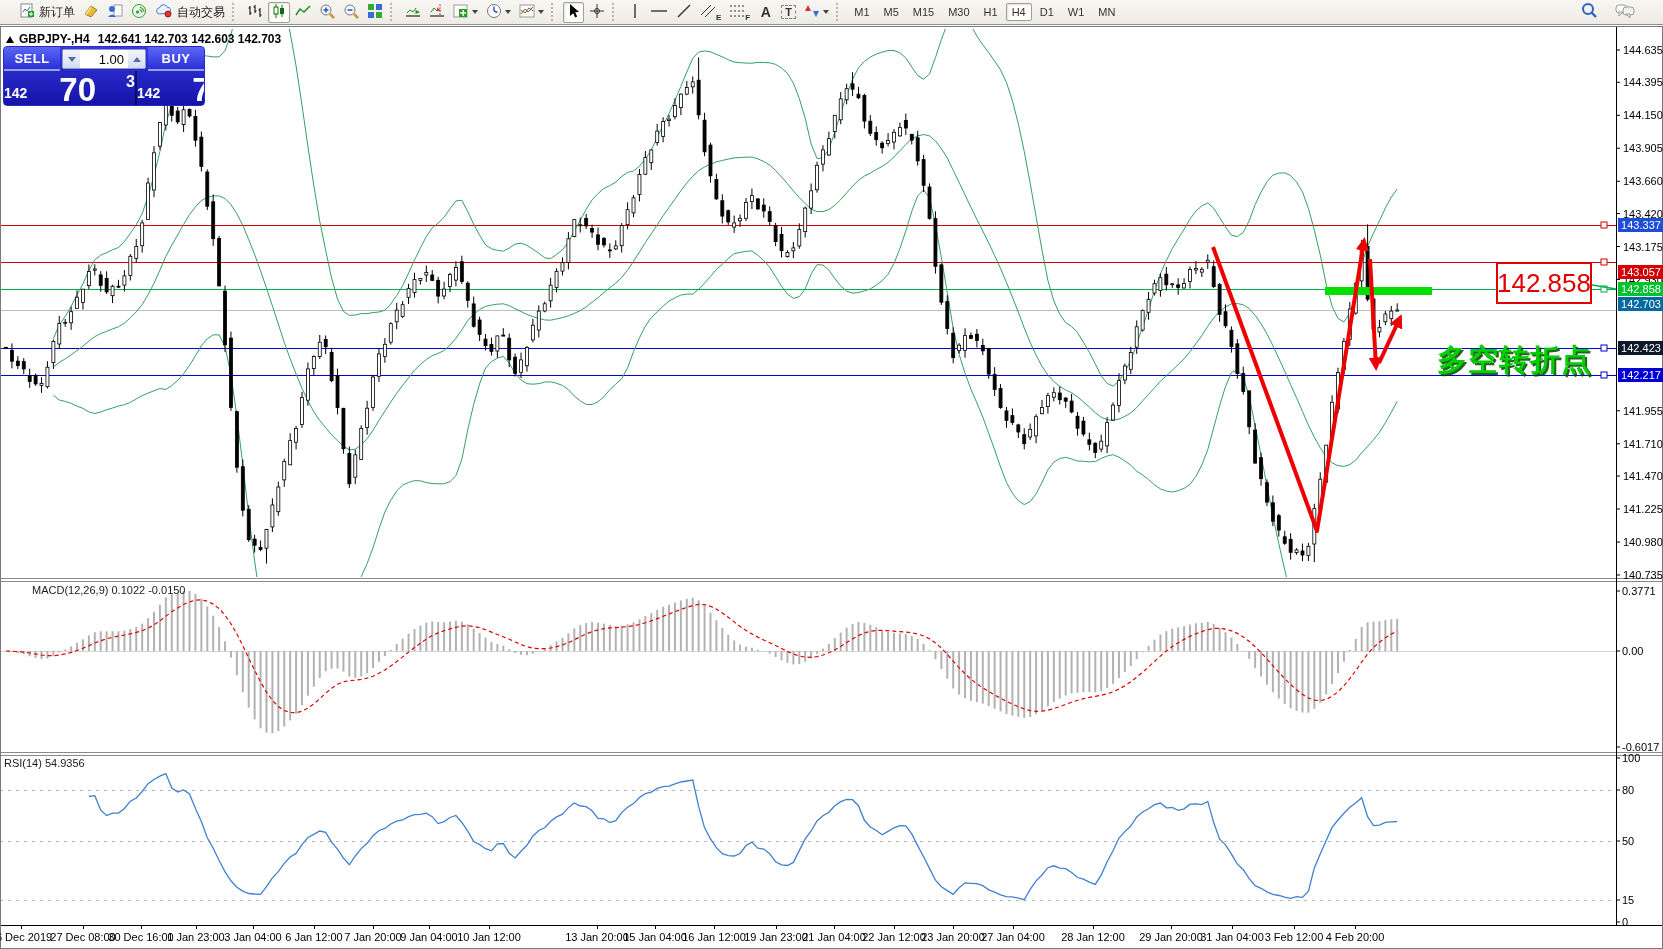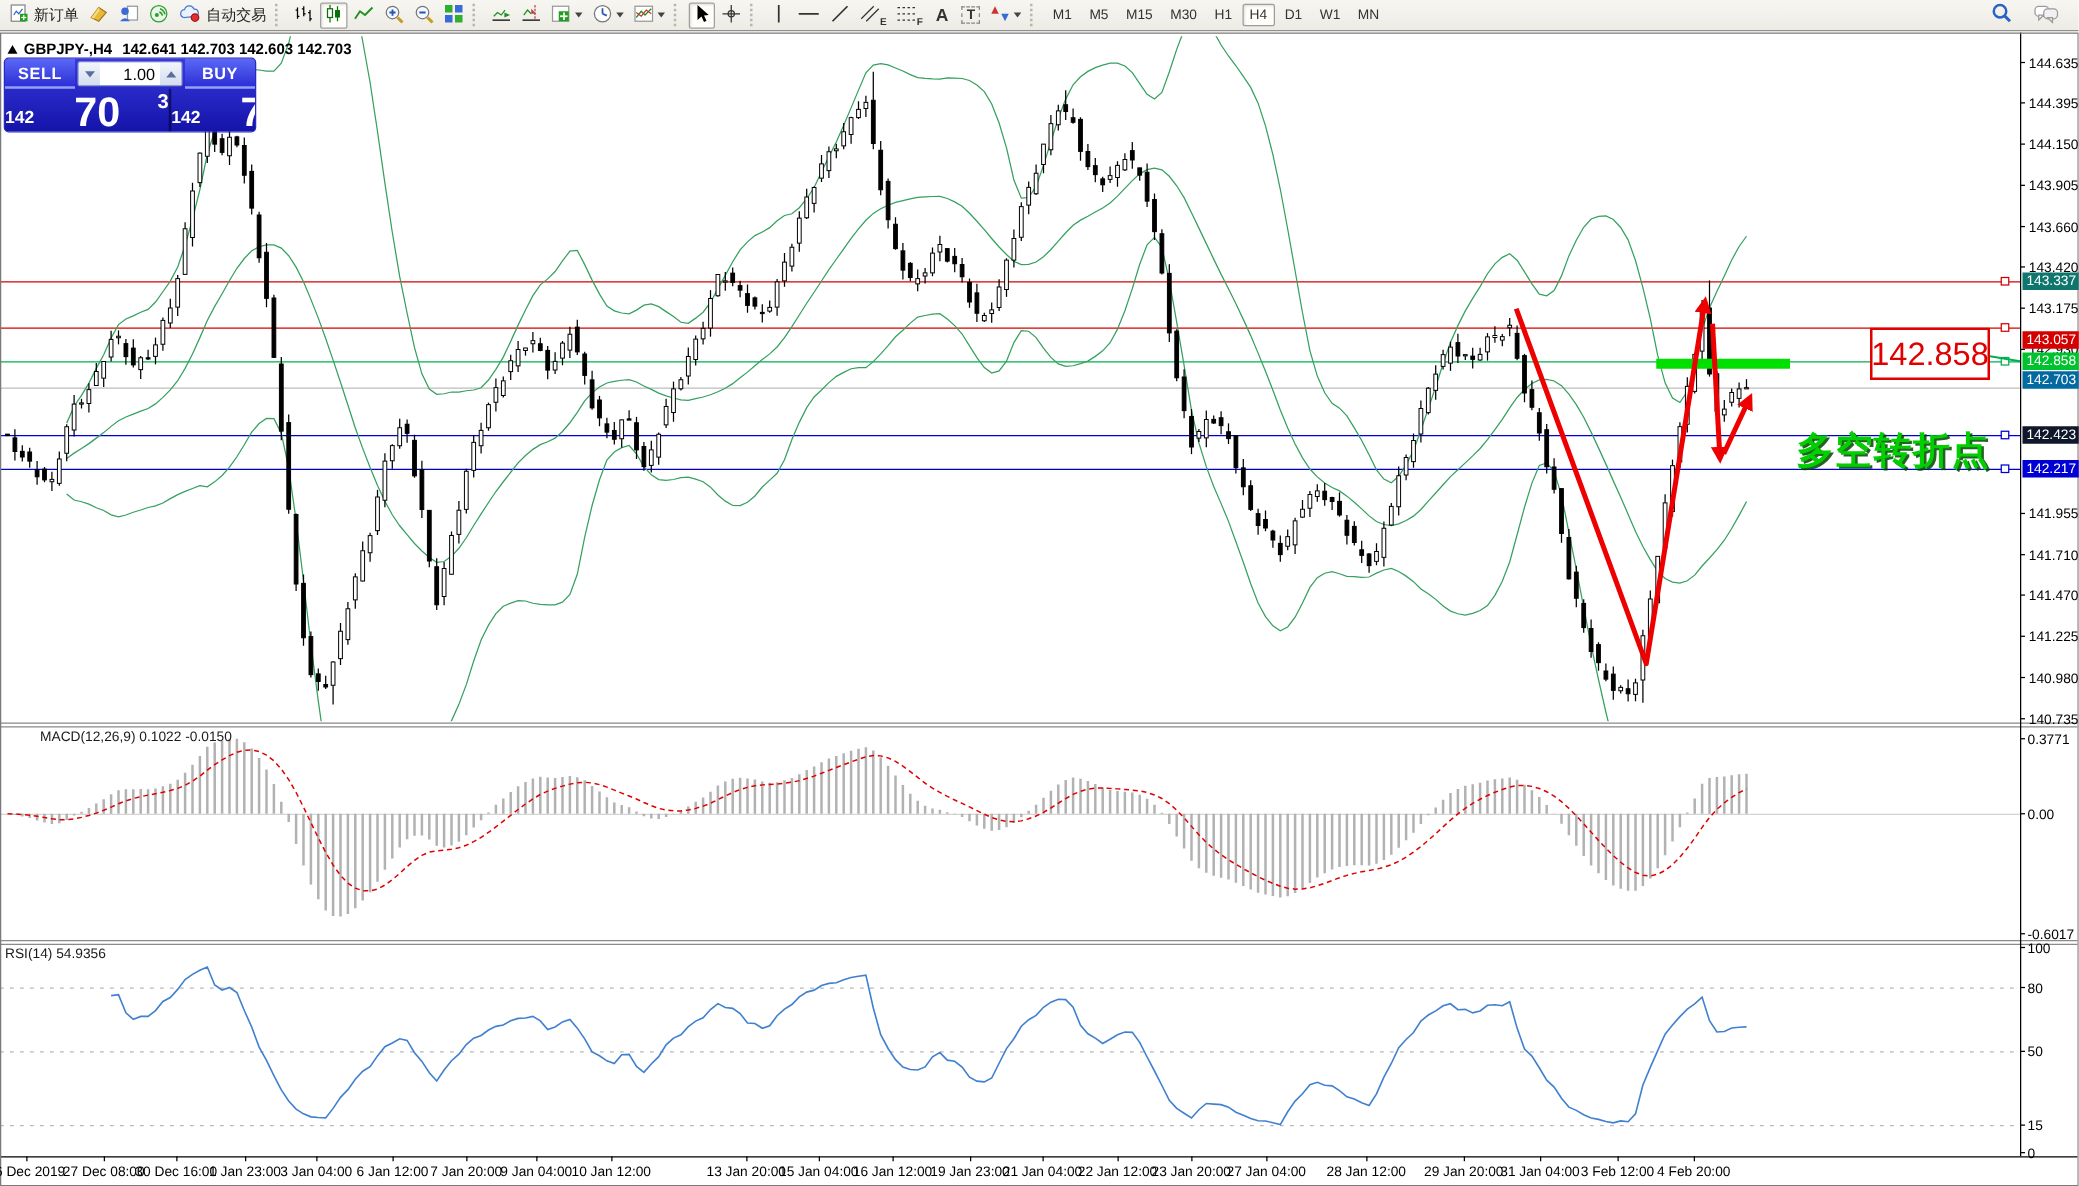--- a/index.html
+++ b/index.html
@@ -1,21 +1,21 @@
 <!DOCTYPE html>
 <html><head>
 <meta charset="utf-8">
 <style>
   html,body{margin:0;padding:0;}
   body{width:1663px;height:949px;overflow:hidden;background:#fff;
        font-family:"Liberation Sans",sans-serif;position:relative;}
   
   #toolbar{position:absolute;left:0;top:0;width:1663px;height:25px;
     background:linear-gradient(#f7f6f2,#edebe4);border-bottom:1px solid #8f8f8f;
-    display:flex;align-items:center;padding:0 4px;box-sizing:border-box;z-index:30;font-size:12px;color:#222;}
+    display:flex;align-items:center;padding:0 16px;box-sizing:border-box;z-index:30;font-size:12px;color:#222;}
   .btn{height:21px;min-width:21px;display:flex;align-items:center;justify-content:center;
        border:1px solid transparent;border-radius:2px;margin:0 1px;padding:0 2px;box-sizing:border-box;}
   .btn.active{background:#fffefb;border:1px solid #a0a0a0;box-shadow:inset 1px 1px 2px rgba(0,0,0,.12);}
   .btn .lbl{margin-left:4px;white-space:nowrap;}
   .sep{width:4px;height:18px;border-left:2px dotted #b9b6ae;margin:0 5px 0 3px;}
   .caret{width:0;height:0;border-left:3px solid transparent;border-right:3px solid transparent;
          border-top:4px solid #444;margin-left:3px;}
   .tf{font-size:11px;color:#333;padding:2px 5px;margin:0 1px;border:1px solid transparent;border-radius:2px;}
   .tf.active{background:#fffefb;border:1px solid #9d9d9d;box-shadow:inset 1px 1px 2px rgba(0,0,0,.12);}
   .right-icons{margin-left:auto;display:flex;align-items:center;margin-right:8px;}
@@ -1228,19 +1228,19 @@
   </div>
 </div>
 
 <div class="ind-label" id="macd-label">MACD(12,26,9) 0.1022 -0.0150</div>
 <div class="ind-label" id="rsi-label">RSI(14) 54.9356</div>
 
 <div id="price-box">142.858</div>
 <div id="cn-note">多空转折点</div>
 
 <div id="badge-layer">
-    <div class="badge" style="top: 218px; background: #0f766e;">143.337</div>
+    <div class="badge" style="top: 218px; background: #1d4ed8;">143.337</div>
     <div class="badge" style="top: 265px; background: rgb(212, 0, 0);">143.057</div>
     <div class="badge" style="top: 282px; background: rgb(0, 194, 46);">142.858</div>
     <div class="badge" style="top: 297px; background: #0369a1;">142.703</div>
     <div class="badge" style="top: 341px; background: #0f172a;">142.423</div>
     <div class="badge" style="top: 368px; background: rgb(0, 0, 212);">142.217</div>
   </div>
 
 </body></html>

